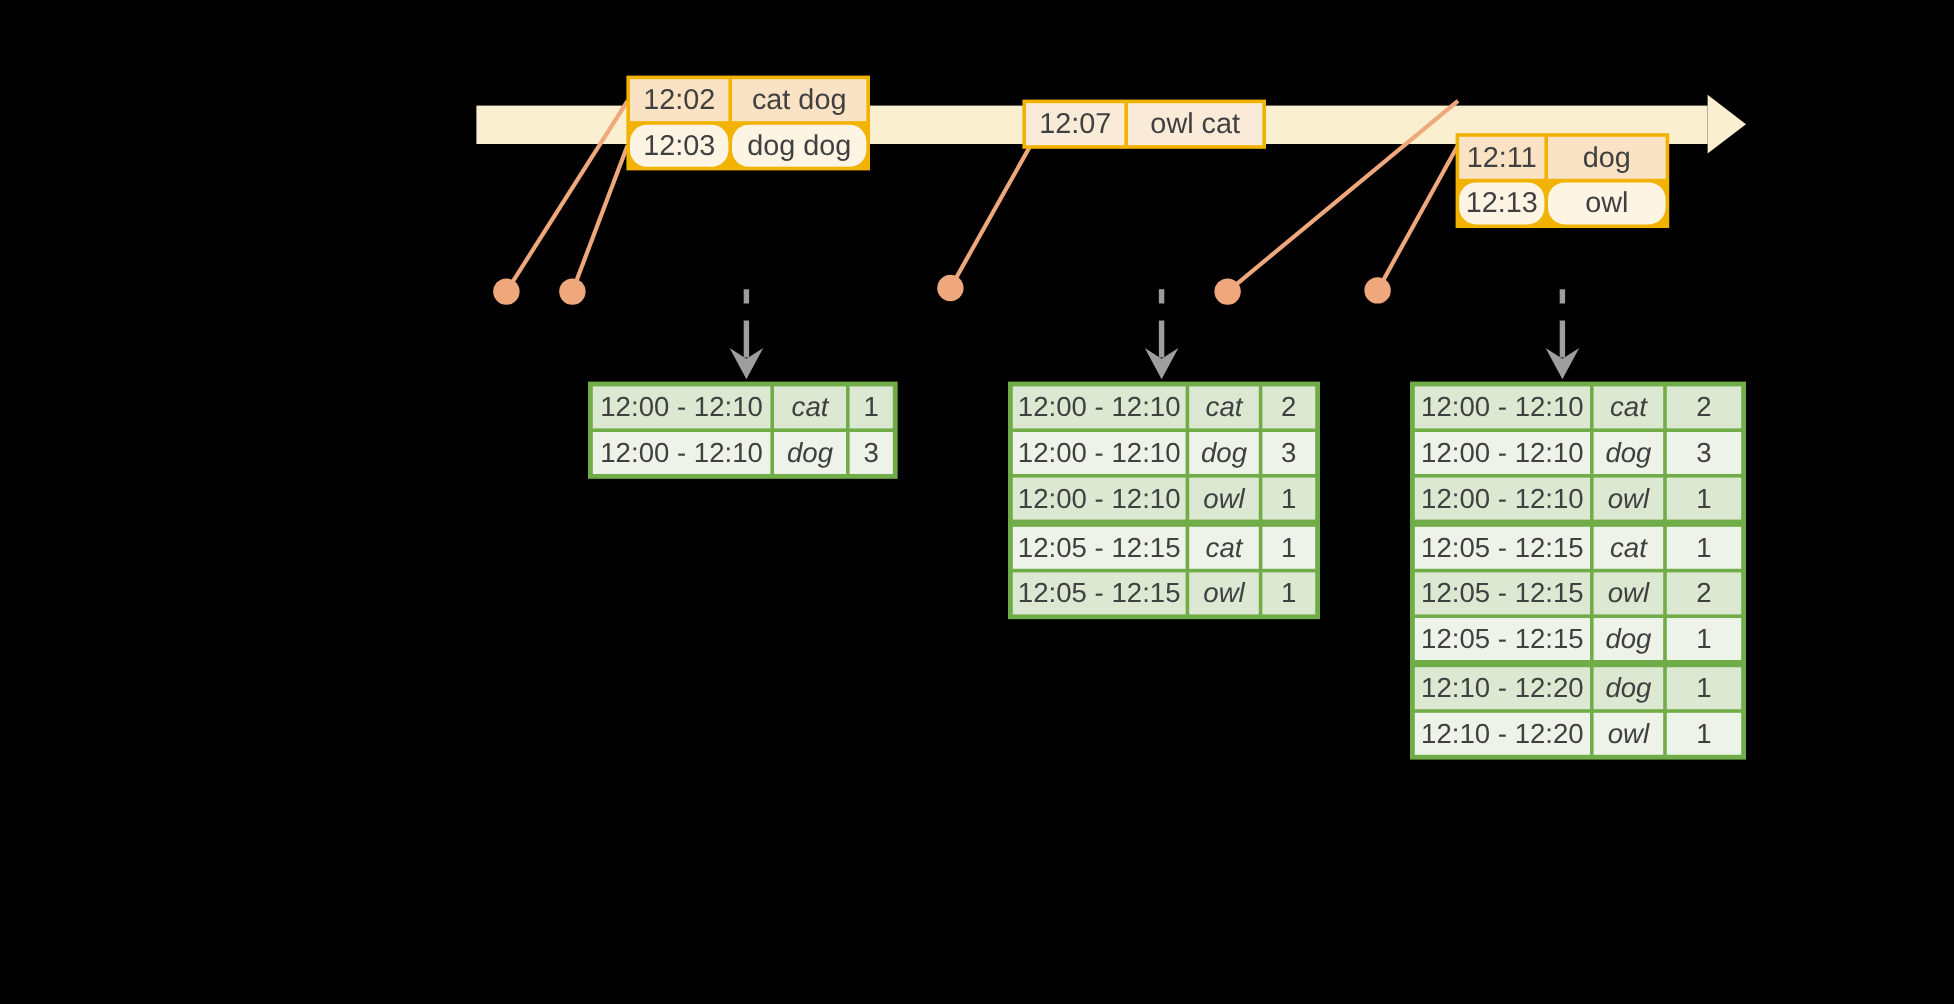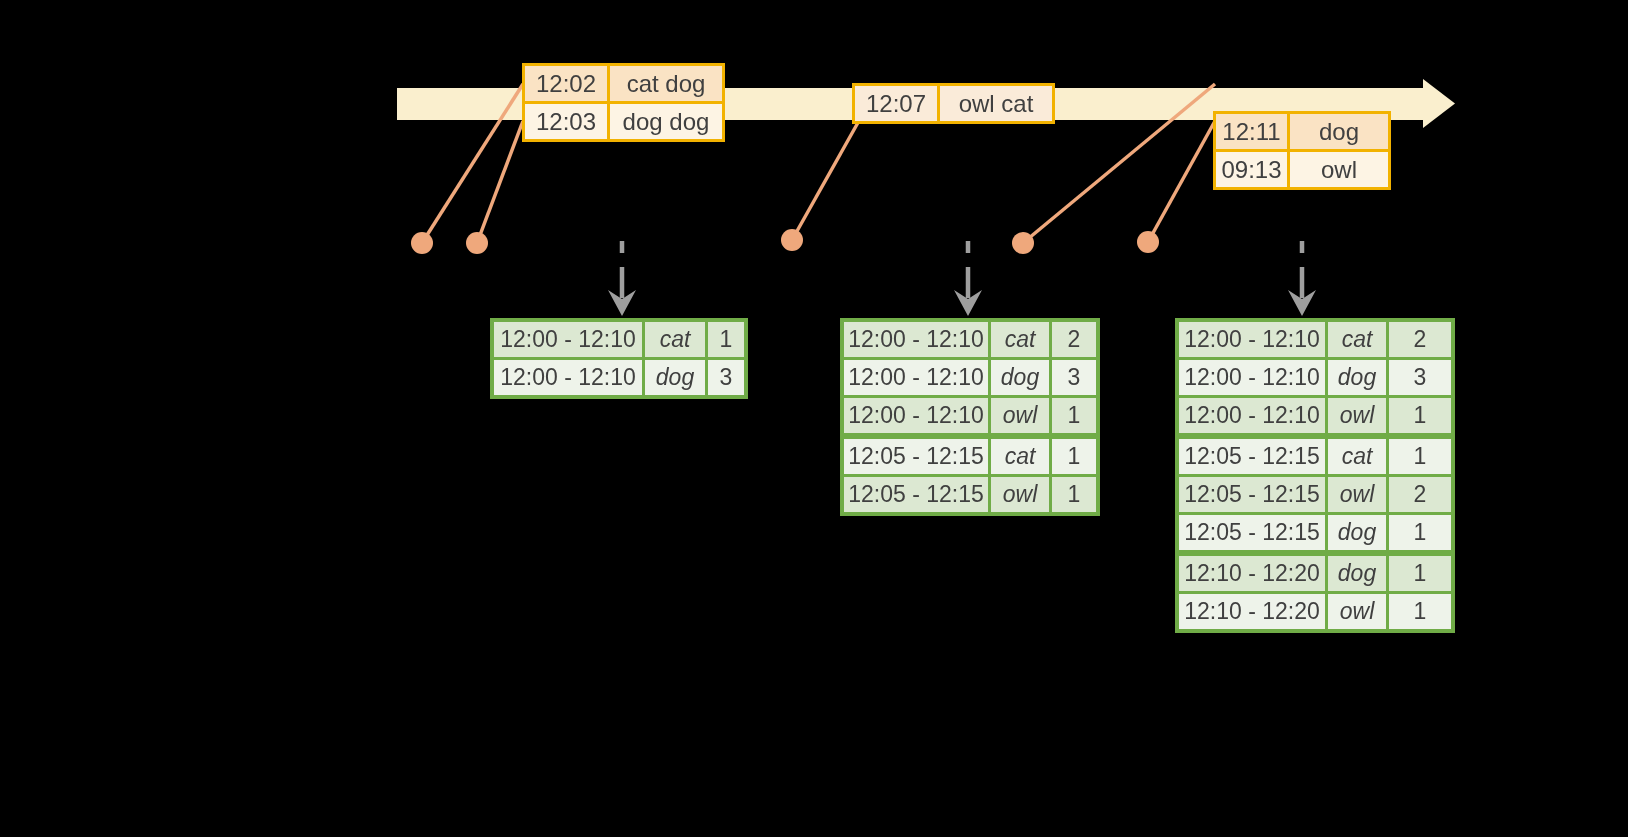--- a/index.html
+++ b/index.html
@@ -29,21 +29,21 @@
     height: 35px;
     display: flex;
     align-items: center;
     justify-content: center;
     font-size: 24px;
     line-height: 1;
   }
   .ecell.time  { width: var(--tw); }
   .ecell.words { width: var(--ww); }
   .shade-dark  { background: var(--peach-dark); }
-  .shade-light { background: var(--peach-light); }
+  .shade-light { background: var(--peach-light); border-radius: 14px; }
   .shade-mid   { background: var(--peach-mid); }
 
   
   .gtable {
     position: absolute;
     background: var(--green-border);
     padding: 4px;
     display: flex;
     flex-direction: column;
     gap: 3px;
@@ -123,21 +123,21 @@
         <div class="ecell time shade-mid">12:07</div>
         <div class="ecell words shade-mid">owl cat</div>
       </div>
     </div>
   <div class="etable" style="left:1213px; top:63px;margin-top:48px; --tw:71px; --ww:98px;">
       <div class="erow">
         <div class="ecell time shade-dark">12:11</div>
         <div class="ecell words shade-dark">dog</div>
       </div>
       <div class="erow">
-        <div class="ecell time shade-light">09:13</div>
+        <div class="ecell time shade-light">12:13</div>
         <div class="ecell words shade-light">owl</div>
       </div>
     </div>
 
   <div class="gtable" style="left:490px; top:318px; --cw1:148px; --cw2:60px; --cw3:36px;">
       <div class="grow dark">
         <div class="gcell window">12:00 - 12:10</div>
         <div class="gcell word">cat</div>
         <div class="gcell count">1</div>
       </div>

